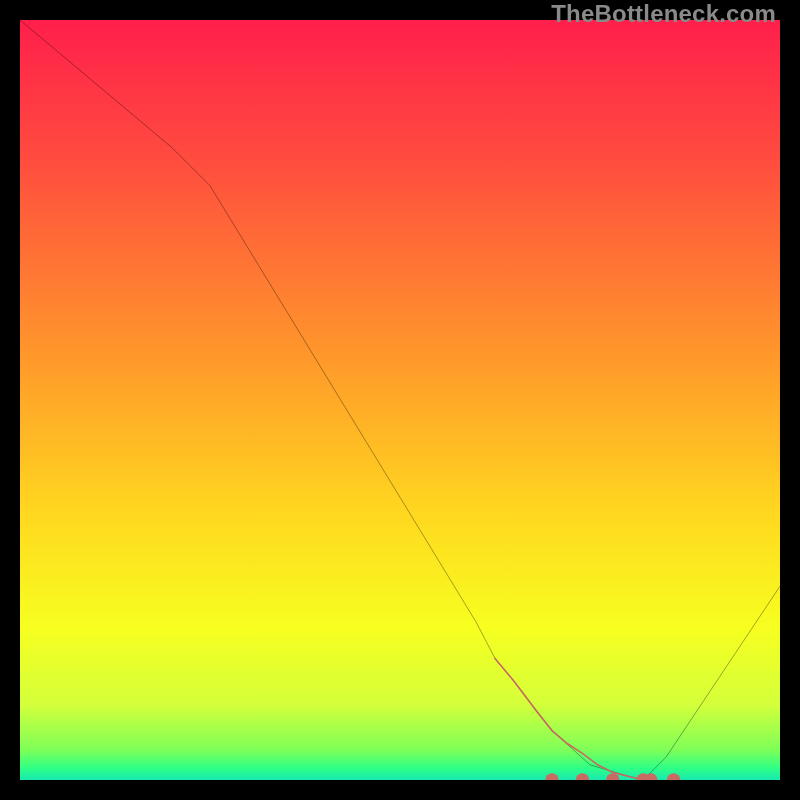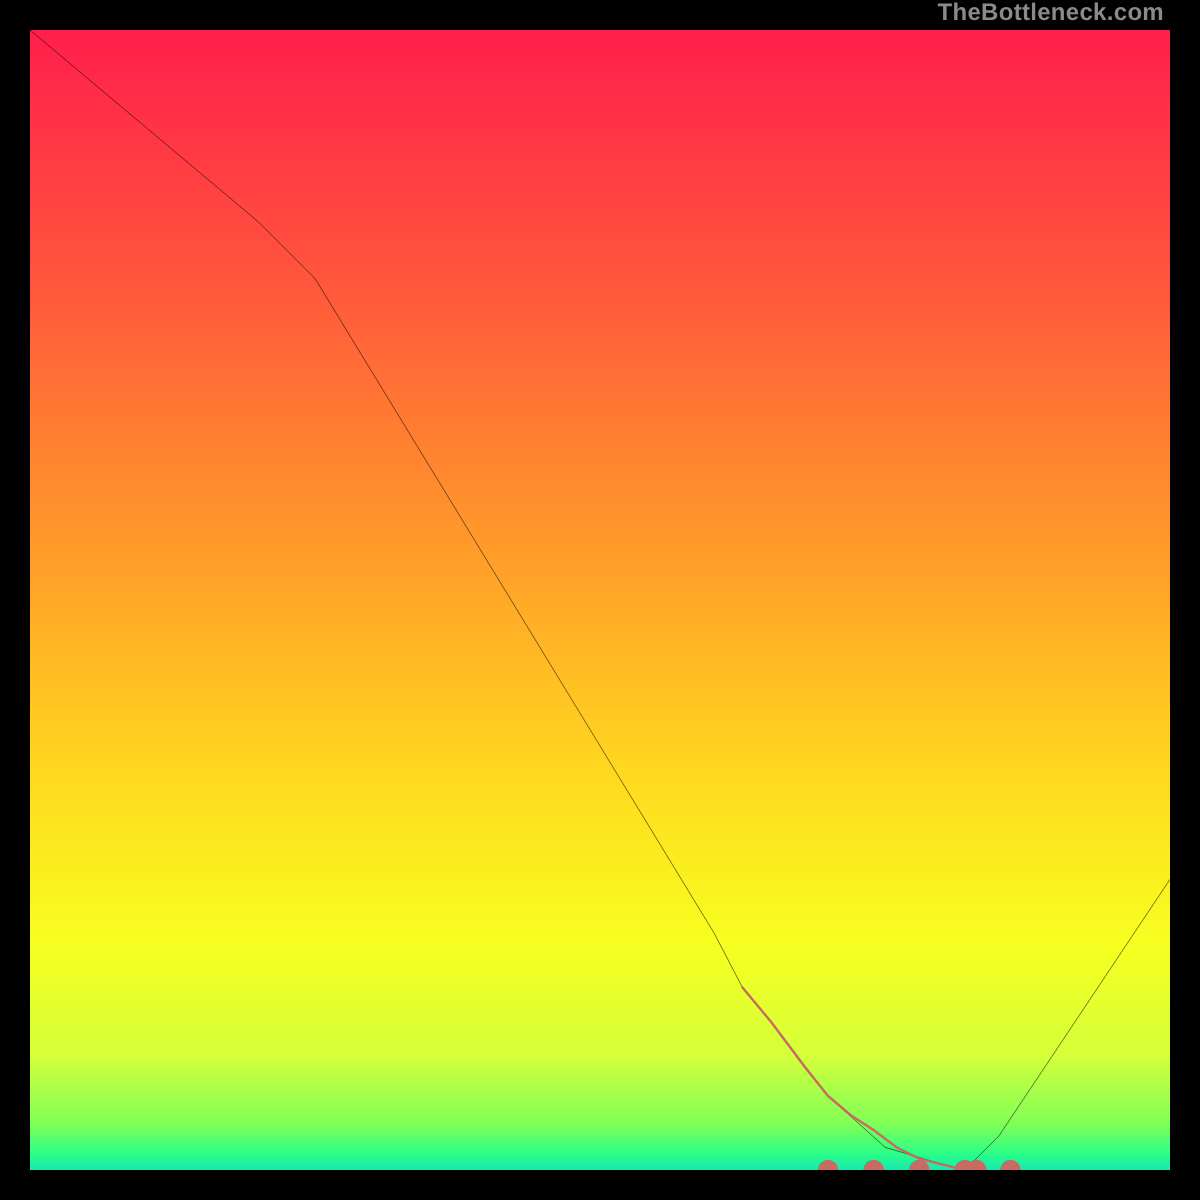--- a/index.html
+++ b/index.html
@@ -37,21 +37,21 @@
     inset: 0;
     width: 100%;
     height: 100%;
     display: block;
   }
   .watermark {
     position: absolute;
     top: 0px;
     right: 24px;
     color: #8a8a8a;
-    font-size: 16px;
+    font-size: 24px;
     font-weight: 600;
     letter-spacing: 0.2px;
   }
 </style>
 </head>
 <body>
 
 <div class="frame">
   <div class="plot-area">
     <svg class="bg" viewBox="0 0 100 100" preserveAspectRatio="none">

